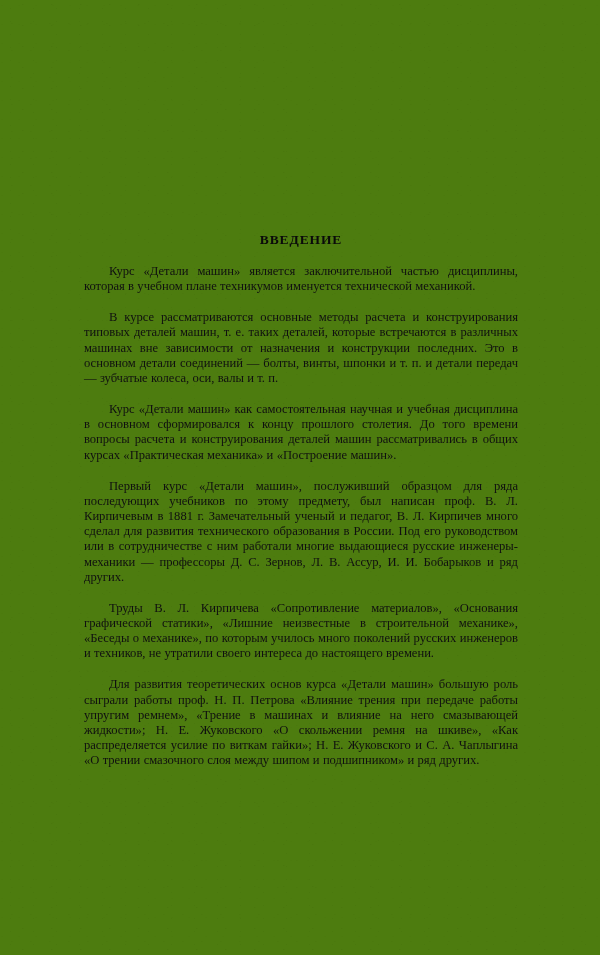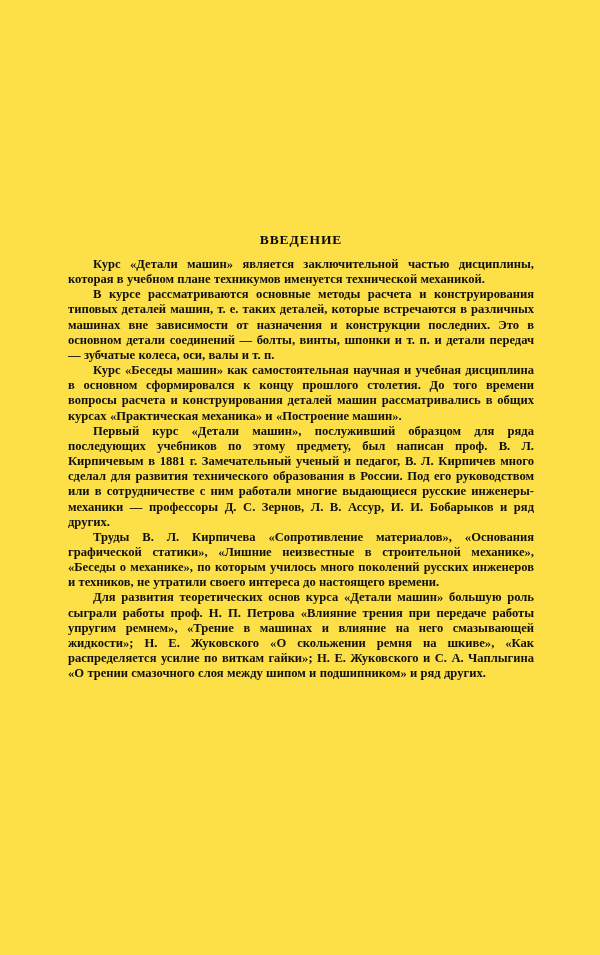--- a/index.html
+++ b/index.html
@@ -14,21 +14,21 @@
     overflow: hidden;
     font-family: "Liberation Serif", "DejaVu Serif", serif;
     color: #0d0d0d;
     -webkit-font-smoothing: none;
   }
 
   
   #page {
     position: absolute;
     inset: 0;
-    background: #fde047;
+    background: #4d7c0f;
   }
 
   
   #textblock {
     position: absolute;
     left: 68px;
     top: 232px;
     width: 466px;
   }
 
@@ -42,22 +42,22 @@
     color: #0a0a0a;
     font-family: "Liberation Serif", "DejaVu Serif", serif;
   }
 
   .para {
     font-size: 12.6px;
     line-height: 15.15px;
     text-align: justify;
     text-align-last: left;
     text-indent: 25px;
-    margin: 0;
-    font-weight: bold;
+    margin: 16px;
+    font-weight: normal;
     letter-spacing: -0.02px;
     word-spacing: 0.2px;
     color: #101010;
     font-family: "Liberation Serif", "DejaVu Serif", serif;
   }
 
   
   #grain {
     position: absolute;
     inset: 0;
@@ -75,21 +75,21 @@
 <body>
 
 <div id="page">
 
   <div id="textblock">
 
     <div id="doc-title">ВВЕДЕНИЕ</div>
 
     <p class="para">Курс «Детали машин» является заключительной частью дисциплины, которая в учебном плане техникумов именуется технической механикой.</p>
     <p class="para">В курсе рассматриваются основные методы расчета и конструирования типовых деталей машин, т. е. таких деталей, которые встречаются в различных машинах вне зависимости от назначения и конструкции последних. Это в основном детали соединений — болты, винты, шпонки и т. п. и детали передач — зубчатые колеса, оси, валы и т. п.</p>
-    <p class="para">Курс «Беседы машин» как самостоятельная научная и учебная дисциплина в основном сформировался к концу прошлого столетия. До того времени вопросы расчета и конструирования деталей машин рассматривались в общих курсах «Практическая механика» и «Построение машин».</p>
+    <p class="para">Курс «Детали машин» как самостоятельная научная и учебная дисциплина в основном сформировался к концу прошлого столетия. До того времени вопросы расчета и конструирования деталей машин рассматривались в общих курсах «Практическая механика» и «Построение машин».</p>
     <p class="para">Первый курс «Детали машин», послуживший образцом для ряда последующих учебников по этому предмету, был написан проф. В. Л. Кирпичевым в 1881 г. Замечательный ученый и педагог, В. Л. Кирпичев много сделал для развития технического образования в России. Под его руководством или в сотрудничестве с ним работали многие выдающиеся русские инженеры-механики — профессоры Д. С. Зернов, Л. В. Ассур, И. И. Бобарыков и ряд других.</p>
     <p class="para">Труды В. Л. Кирпичева «Сопротивление материалов», «Основания графической статики», «Лишние неизвестные в строительной механике», «Беседы о механике», по которым училось много поколений русских инженеров и техников, не утратили своего интереса до настоящего времени.</p>
     <p class="para">Для развития теоретических основ курса «Детали машин» большую роль сыграли работы проф. Н. П. Петрова «Влияние трения при передаче работы упругим ремнем», «Трение в машинах и влияние на него смазывающей жидкости»; Н. Е. Жуковского «О скольжении ремня на шкиве», «Как распределяется усилие по виткам гайки»; Н. Е. Жуковского и С. А. Чаплыгина «О трении смазочного слоя между шипом и подшипником» и ряд других.</p>
 
   </div>
 
   <div id="grain"></div>
 </div>
 
 </body></html>

